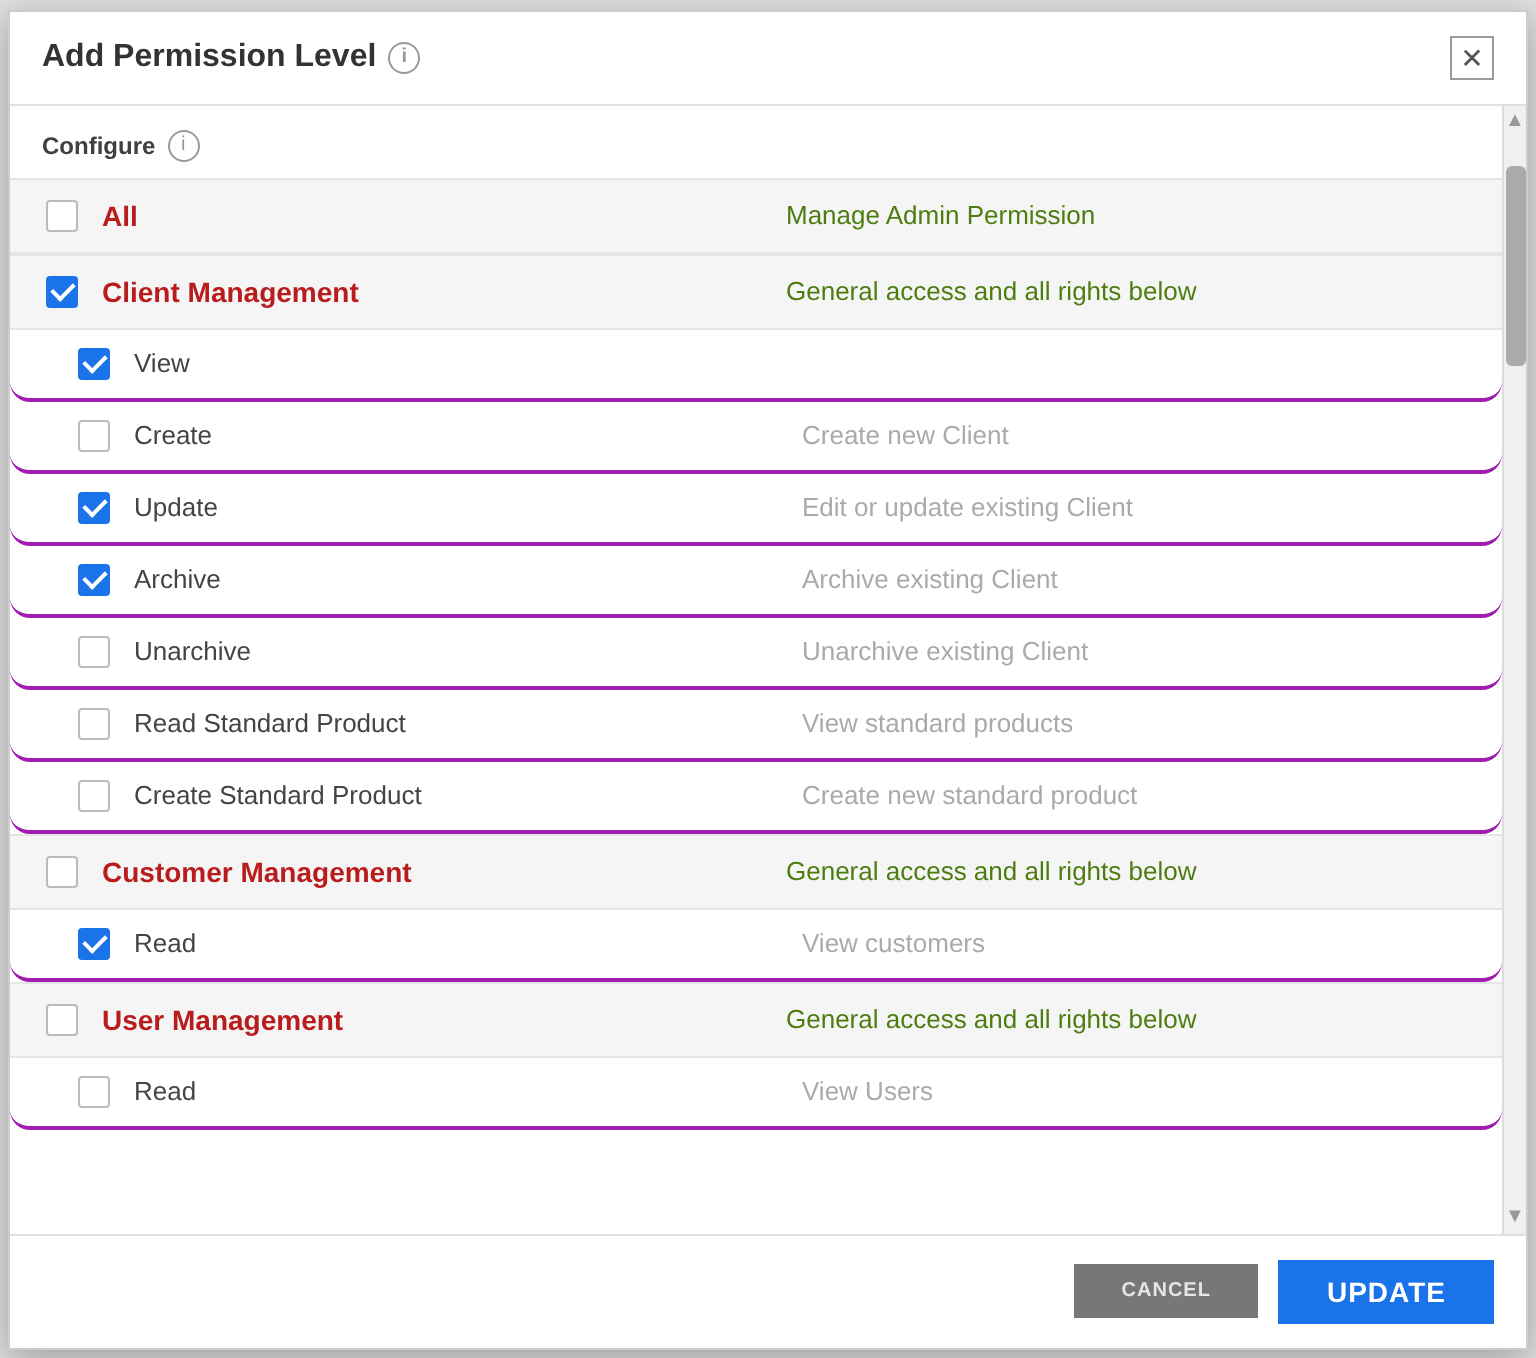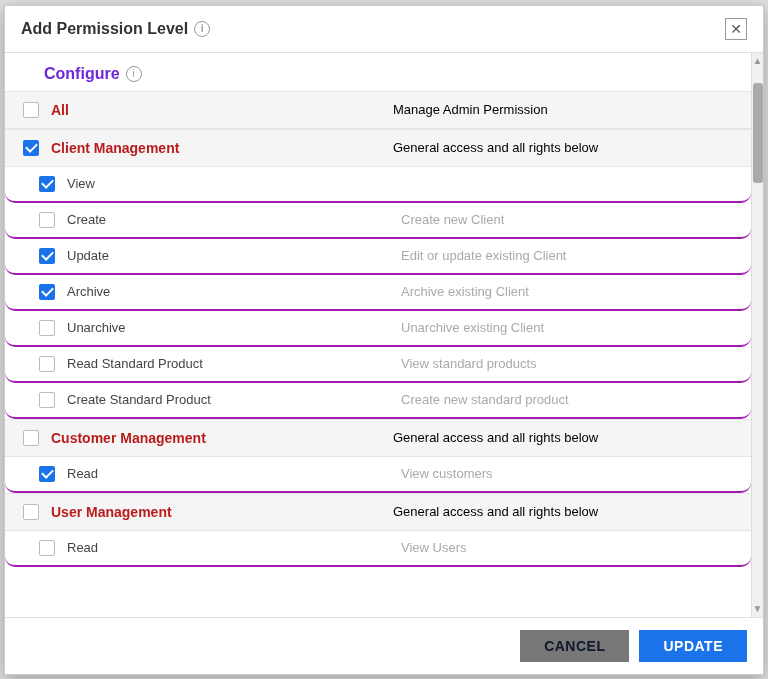--- a/index.html
+++ b/index.html
@@ -89,42 +89,41 @@
       left: 1px;
       height: 100px;
     }
     .section-configure {
       padding: 0 16px 8px 16px;
       display: flex;
       align-items: center;
       gap: 6px;
     }
     .section-configure-label {
-      font-size: 16px;
-      color: #6d28d9;
+      font-size: 12px;
+      color: #404040;
       font-weight: 600;
-      margin-left: 23px;
     }
     .group-header {
       display: flex;
       align-items: center;
       background: #f5f5f5;
       padding: 8px 16px;
       border-top: 1px solid #e5e5e5;
       border-bottom: 1px solid #e5e5e5;
     }
     .group-header-label {
       font-size: 14px;
       font-weight: bold;
       color: #b91c1c;
       flex: 1;
     }
     .group-header-desc {
       font-size: 13px;
-      color: #000000;
+      color: #4d7c0f;
       flex: 1;
       text-align: left;
     }
     .permission-row {
       display: flex;
       align-items: center;
       padding: 7px 16px 7px 32px;
       border-bottom: 2px solid #a21caf;
       border-radius: 10px;
     }
@@ -203,23 +202,23 @@
       align-items: center;
       padding: 12px 16px;
       border-top: 1px solid #e0e0e0;
       background: #fff;
       flex-shrink: 0;
       gap: 10px;
     }
     .btn-cancel {
       padding: 8px 24px;
       background: #777;
-      color: #0f172a;
+      color: #e5e5e5;
       border: none;
-      font-size: 14px;
+      font-size: 10px;
       font-weight: 600;
       cursor: pointer;
       letter-spacing: 0.5px;
     }
     .btn-update {
       padding: 8px 24px;
       background: #1a73e8;
       color: #fff;
       border: none;
       font-size: 14px;

